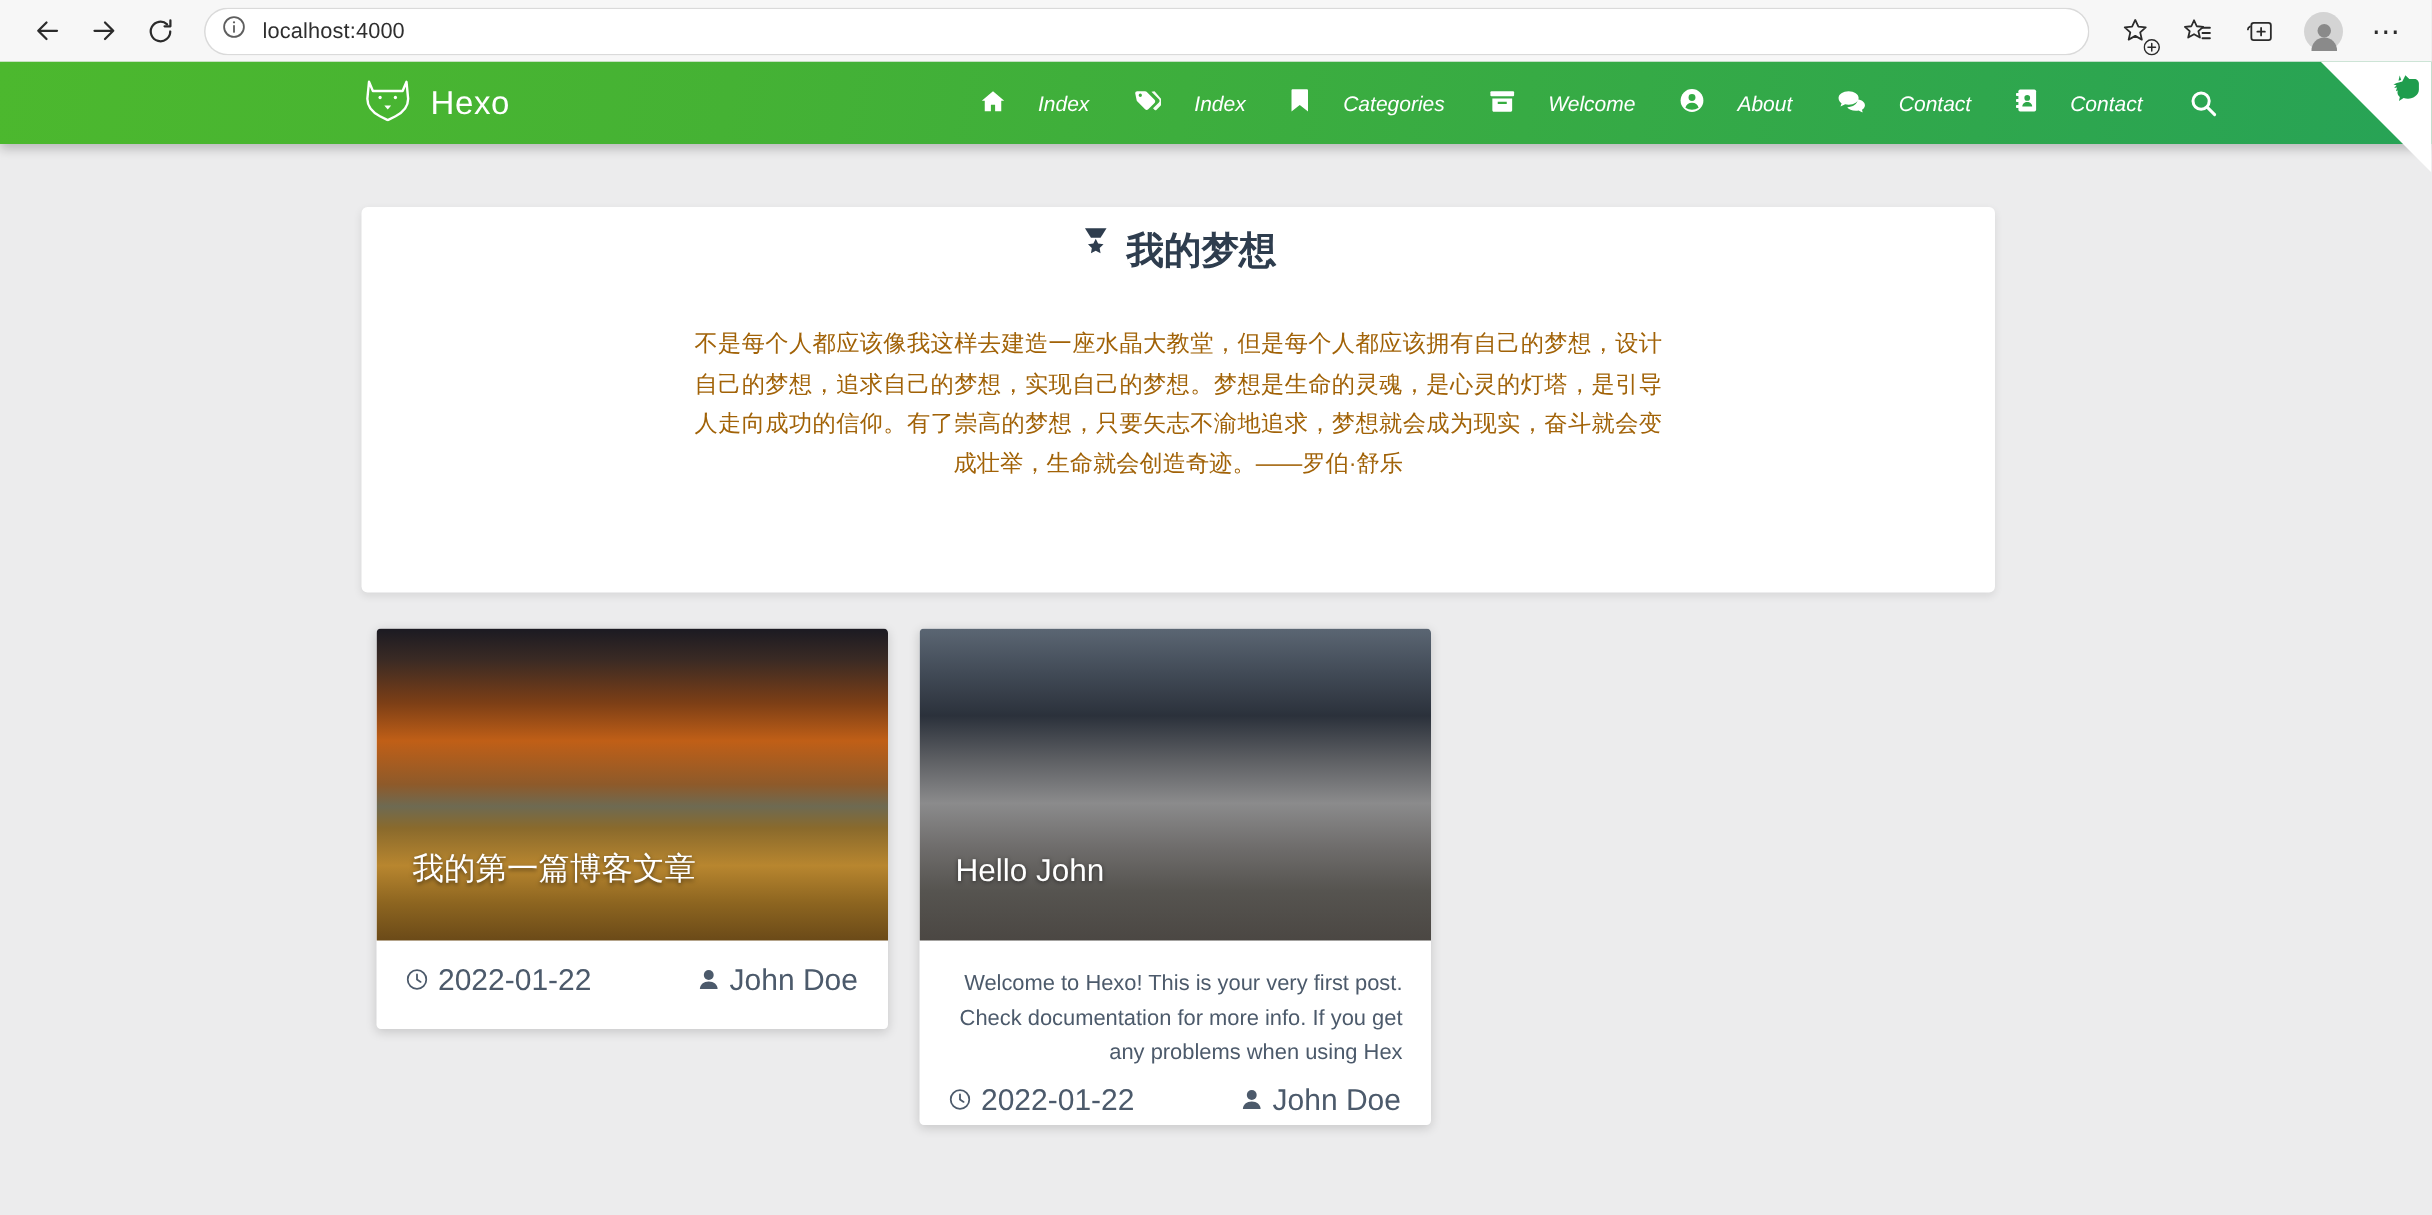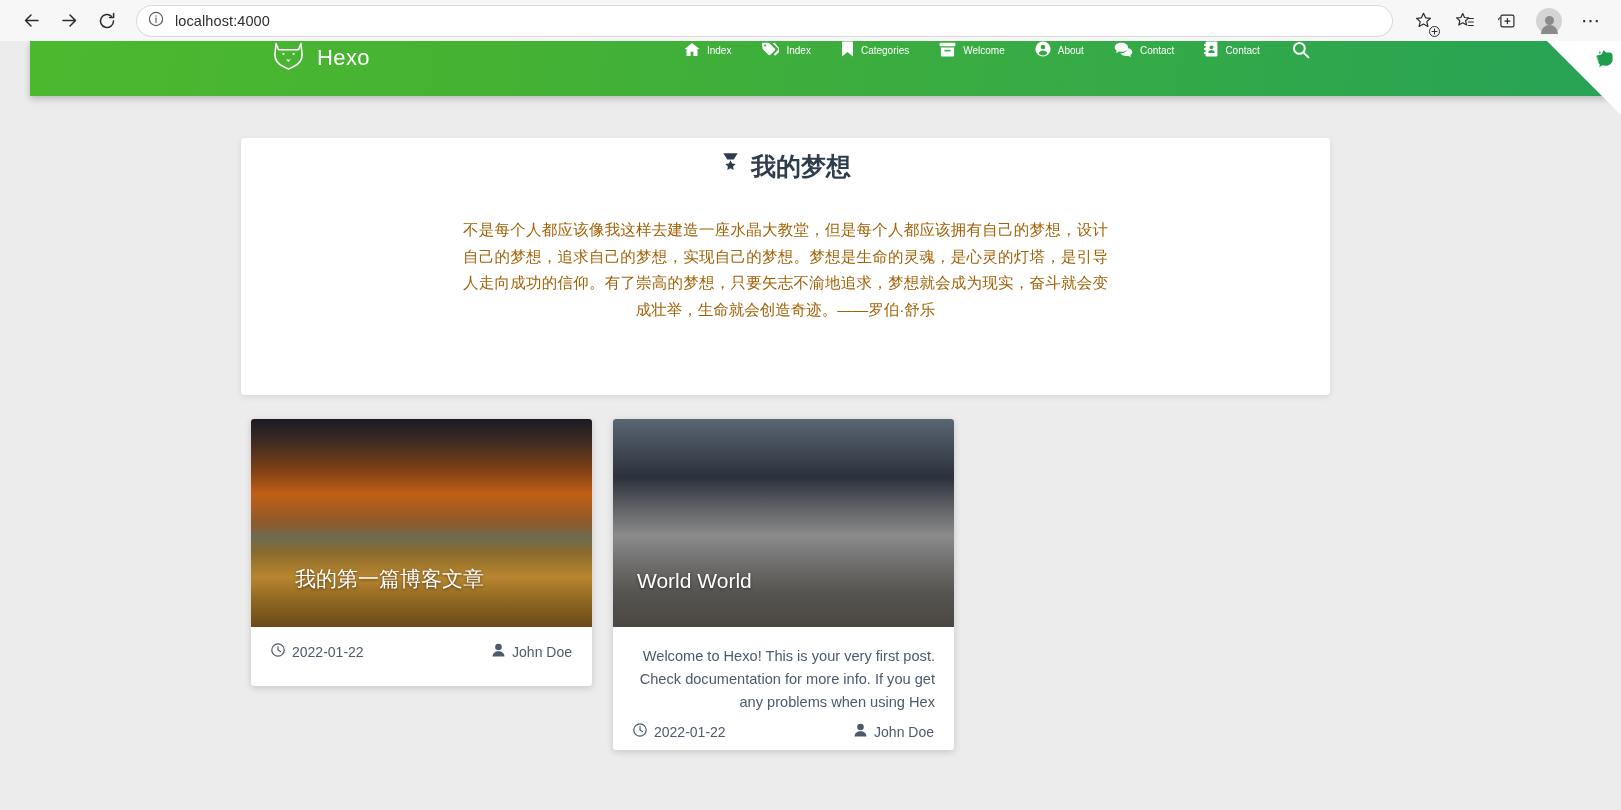--- a/index.html
+++ b/index.html
@@ -50,37 +50,36 @@
   .avatar-circle .body {
     width: 17px; height: 9px; border-radius: 9px 9px 0 0;
     background: #8a8a8a; position: absolute; margin-top: 17px;
   }
   .dots { font-size: 19px; color: #2b2b2b; letter-spacing: 1px; }
 
   
   .site-nav {
     height: 55px;
     background: linear-gradient(100deg, #4cb82e 0%, #45b234 30%, #27a356 100%);
-    display: flex; align-items: flex-start;
+    display: flex; align-items: center;
     position: relative; z-index: 40;
     box-shadow: 0 3px 7px rgba(0,0,0,.22);
-    margin-left: 30px;
   }
   .brand {
     display: flex; align-items: center; gap: 13px;
     margin-left: 243px; color: #fff;
   }
   .brand-name { font-size: 22px; letter-spacing: .4px; }
   .nav-links {
     display: flex; align-items: center; gap: 30px;
     margin-left: 314px;
   }
   .nav-link {
-    display: flex; align-items: center; gap: 7px;
-    color: #fff; font-size: 10px; white-space: nowrap;
+    display: flex; align-items: center; gap: 22px;
+    color: #fff; font-size: 14px; white-space: nowrap; font-style: italic;
   }
   .nav-link svg { flex: none; }
   .nav-search { margin-left: 32px; color: #fff; display: flex; align-items: center; }
 
   .corner-ribbon {
     position: absolute; top: 0; right: 0;
     width: 74px; height: 74px; overflow: hidden;
   }
   .corner-ribbon .tri {
     position: absolute; top: 0; right: 0;
@@ -125,42 +124,41 @@
   .card-cover {
     height: 208px; position: relative;
     display: flex; align-items: flex-end;
   }
   .card-cover.cover-1 {
     background:
       linear-gradient(to bottom,
         #1b1a22 0%, #3a2a24 10%, #7d3f16 24%,
         #c05f17 36%, #8e5a2a 50%, #6e6a52 57%,
         #8a6a2c 64%, #b8862f 76%, #8d6520 88%, #6b4a18 100%);
-    padding-left: 20px;
   }
   .card-cover.cover-2 {
     background:
       linear-gradient(to bottom,
         #5b6673 0%, #424b57 14%, #2b313b 28%,
         #5d5f63 42%, #8b8b8c 56%, #6f6d6c 70%,
         #565450 84%, #4b4743 100%);
   }
   .cover-title {
     position: relative; z-index: 2;
     color: #fff; font-size: 21px;
     padding: 0 0 34px 24px; text-shadow: 0 1px 3px rgba(0,0,0,.55);
     white-space: nowrap;
   }
   .card-excerpt {
     padding: 18px 19px 0; font-size: 14.6px;
     line-height: 23px; color: #4c5a6b; text-align: right;
   }
   .card-meta {
     display: flex; align-items: center; justify-content: space-between;
-    padding: 16px 20px 18px; font-size: 14px; color: #4c5a6b;
+    padding: 16px 20px 18px; font-size: 20px; color: #4c5a6b;
   }
   .card-meta.meta-tight { padding-top: 9px; }
   .meta-item { display: flex; align-items: center; gap: 7px; }
 </style>
 </head>
 <body>
 
 <div class="browser-bar">
   <div class="nav-btn">
     <svg width="21" height="21" viewBox="0 0 21 21" fill="none" stroke="currentColor" stroke-width="1.5">
@@ -362,21 +360,21 @@
               <path d="M.6 13.4c0-3.1 2.6-5.1 5.9-5.1s5.9 2 5.9 5.1z"></path>
             </svg>
           </span>
           <span>John Doe</span>
         </span>
       </div>
     </div>
 
     <div class="post-card" style="height:331px;">
       <div class="card-cover cover-2">
-        <div class="cover-title">World World</div>
+        <div class="cover-title">Hello John</div>
       </div>
       <div class="card-excerpt">Welcome to Hexo! This is your very first post. Check documentation for more info. If you get any problems when using Hex</div>
       <div class="card-meta meta-tight">
         <span class="meta-item">
           <span>
             <svg width="14" height="14" viewBox="0 0 14 14" fill="none" stroke="#4c5a6b" stroke-width="1.2">
               <circle cx="7" cy="7" r="6.2"></circle>
                 <path d="M7 3.6V7l2.4 1.6" stroke-linecap="round"></path>
             </svg>
           </span>

